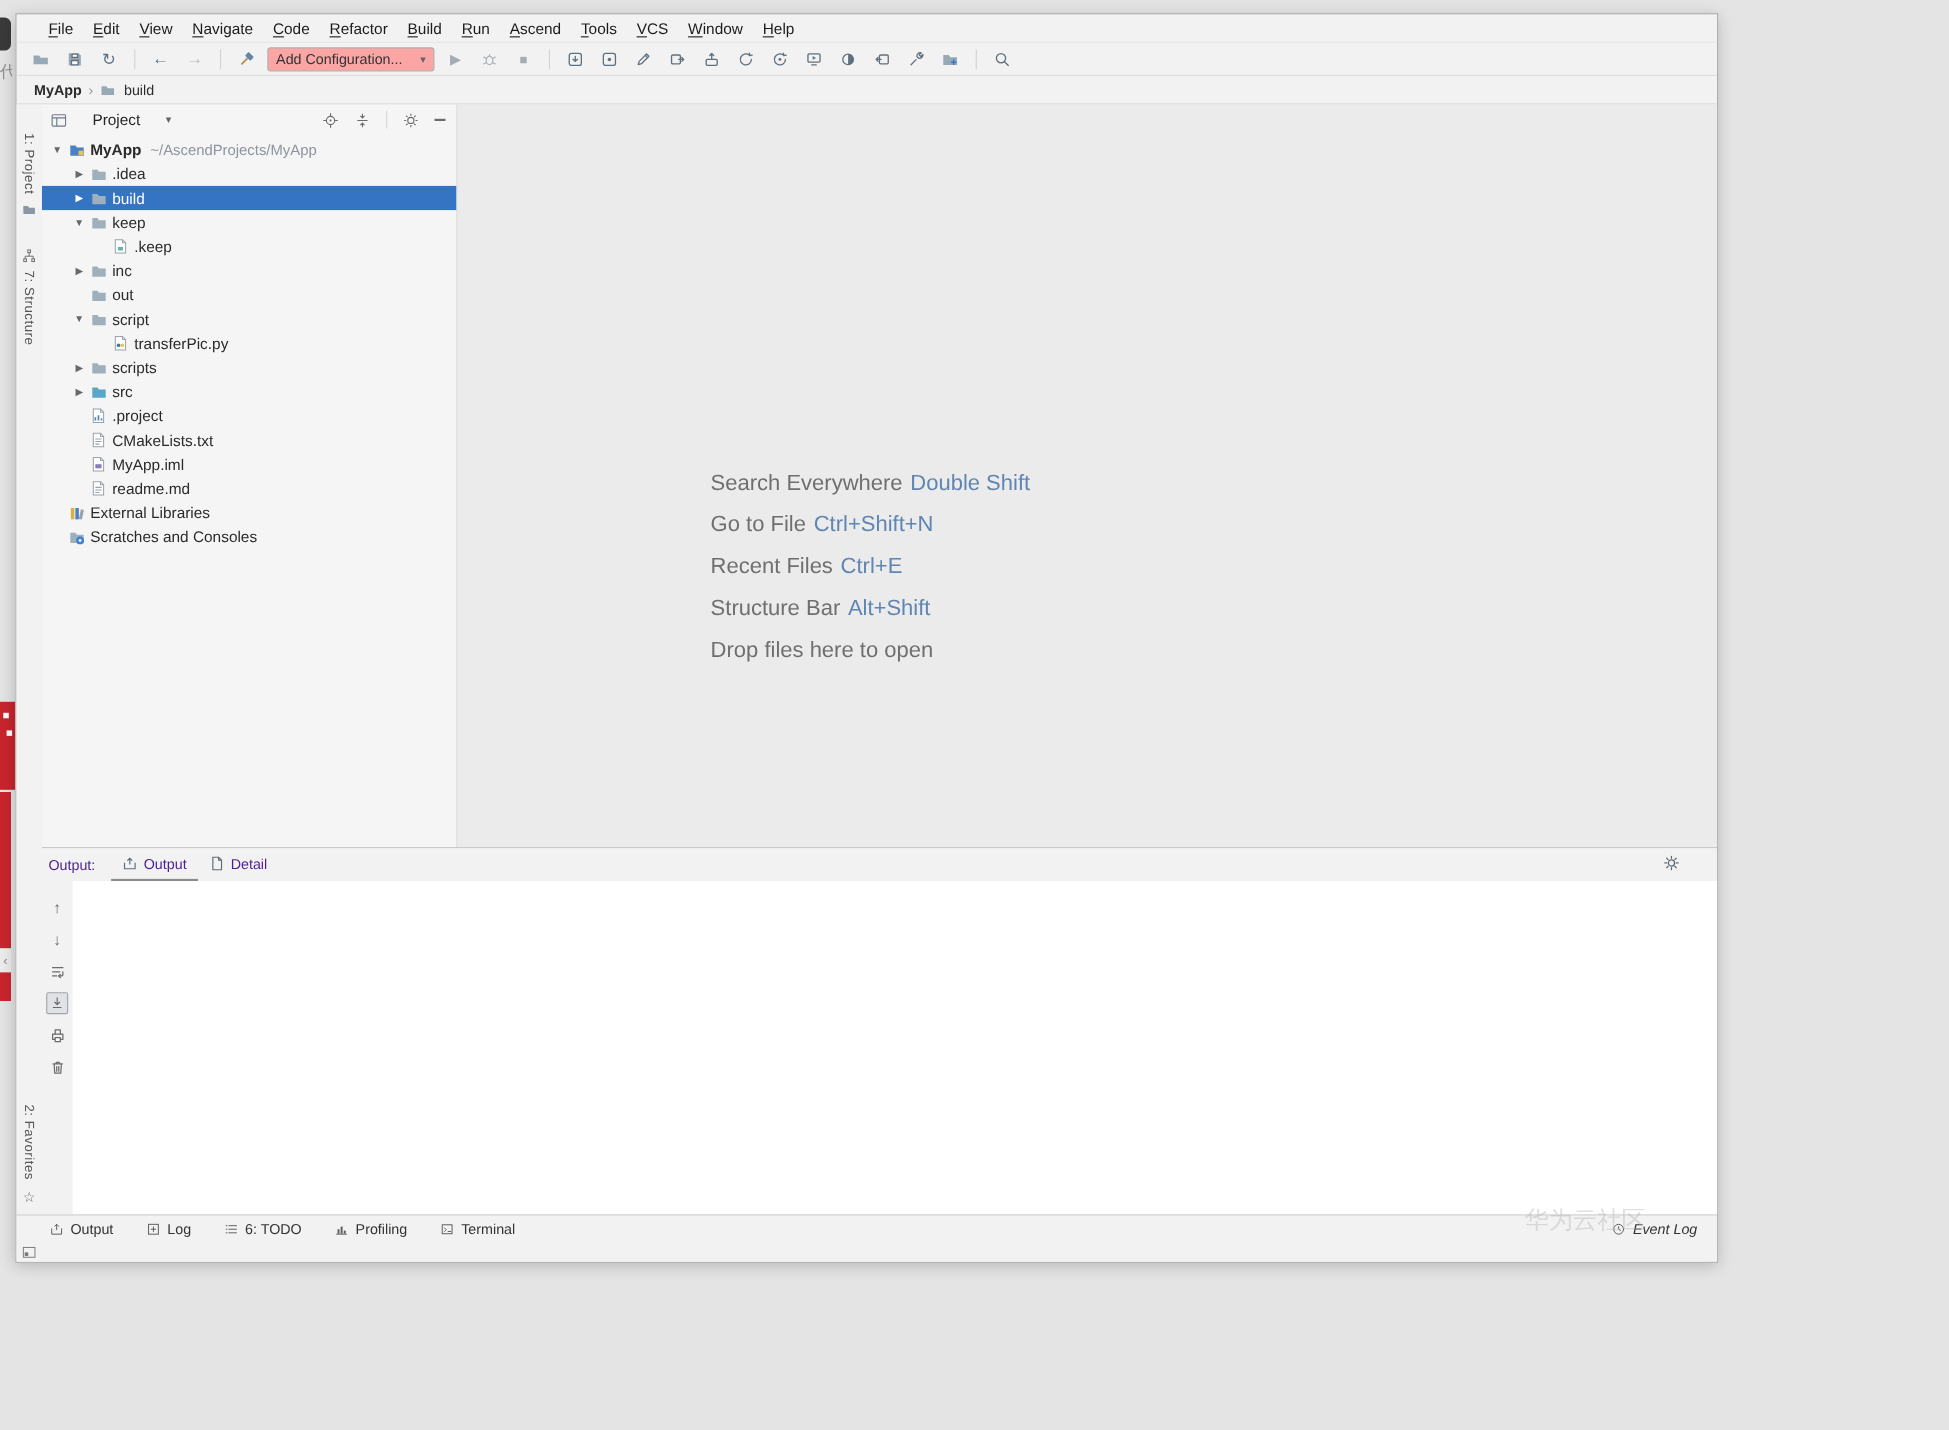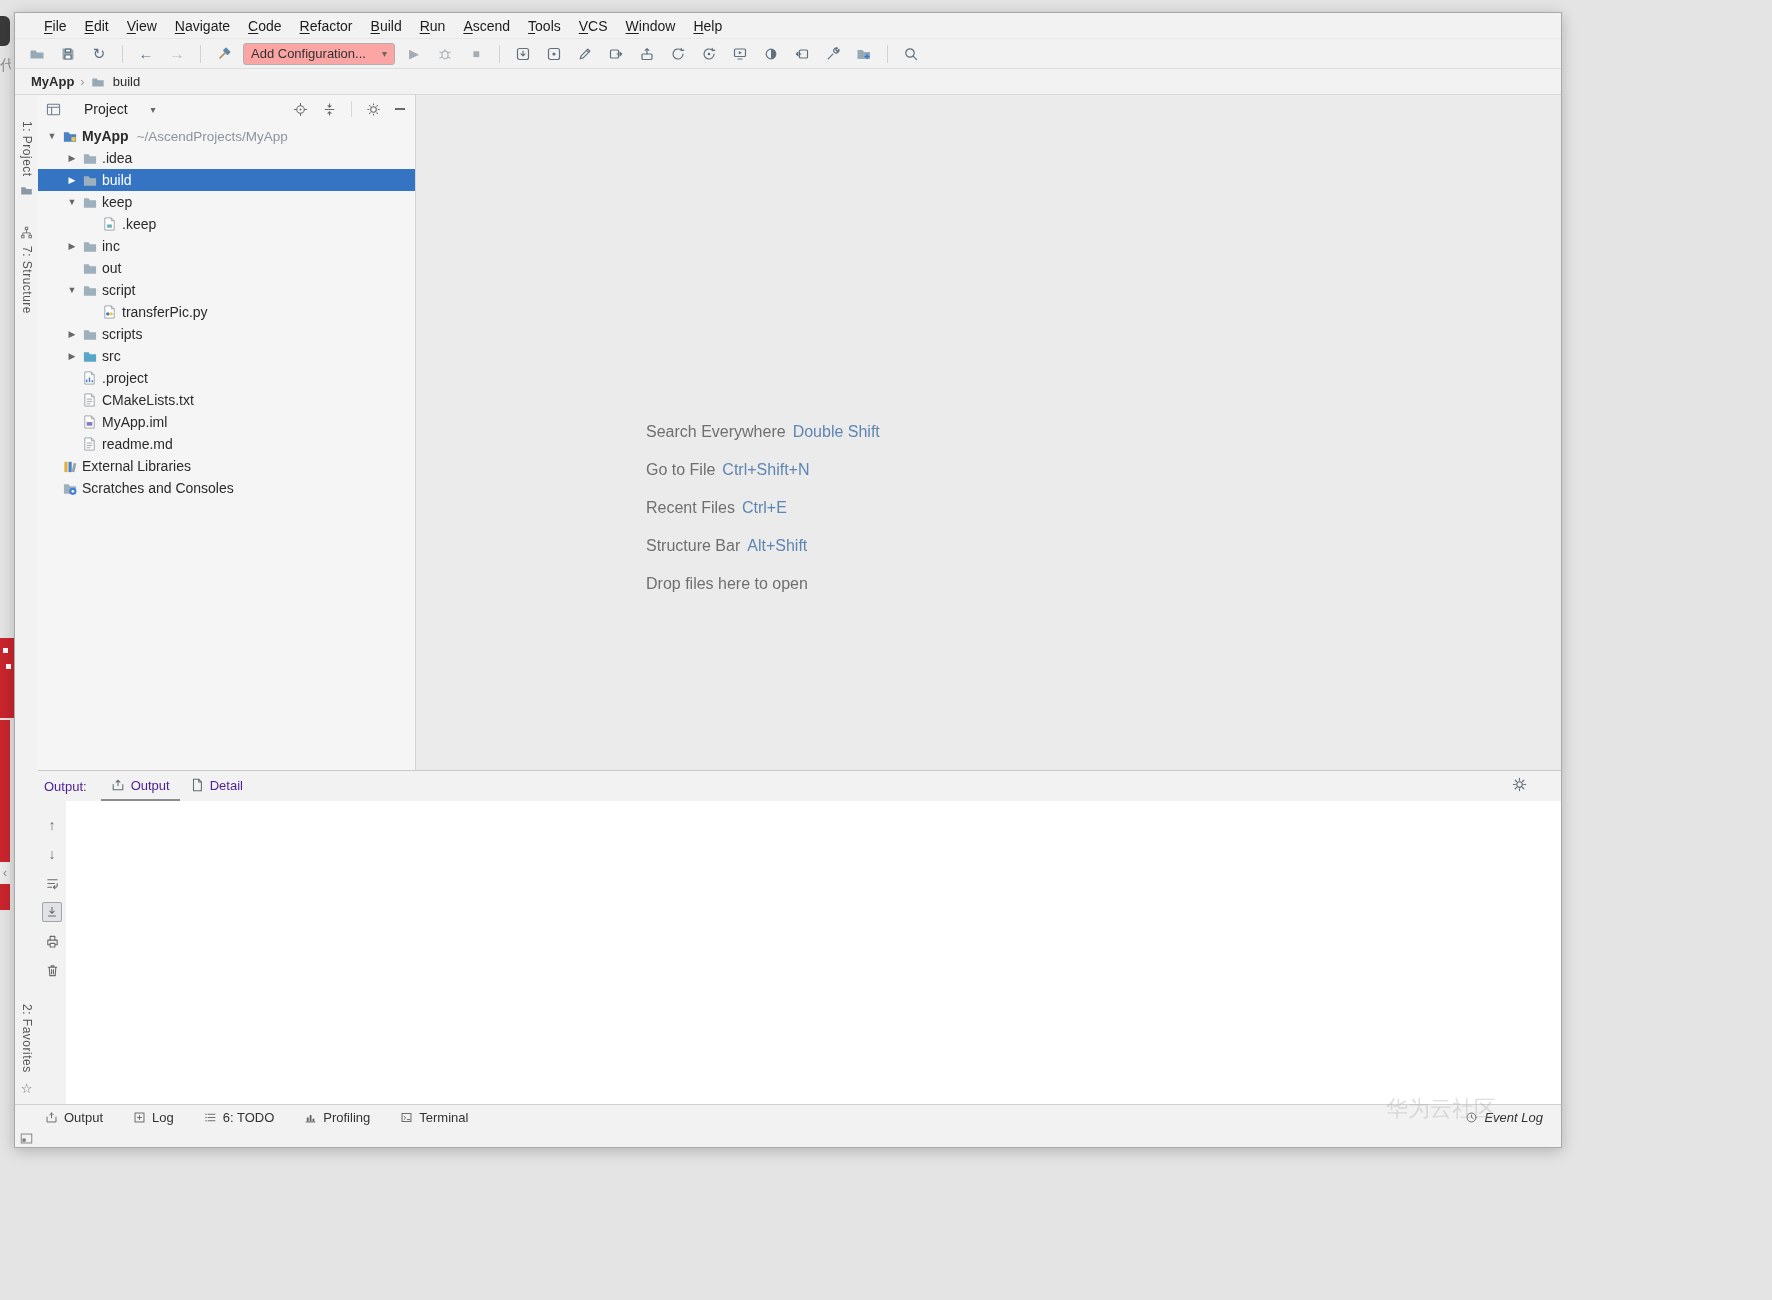--- a/index.html
+++ b/index.html
@@ -94,21 +94,21 @@
   .tree-arrow { width:20px; flex:none; text-align:center; font-size:9px; color:#686868; }
   .tree-row.sel .tree-arrow { color:#fff; }
   .ticon { width:18px; height:16px; flex:none; display:flex; align-items:center; }
   .tree-label { margin-left:2px; }
   .tree-label.bold { font-weight:bold; }
   .tree-suffix { margin-left:8px; color:#8d93a0; font-size:13.5px; }
 
   
   .editor { flex:1; background:#ebebeb; position:relative; min-width:0; }
   .hints { position:absolute; left:230px; top:318px; }
-  .hint-row { height:38px; font-size:16px; color:#6f6f6f; display:flex; gap:7px; align-items:center; }
+  .hint-row { height:38px; font-size:20px; color:#6f6f6f; display:flex; gap:7px; align-items:flex-end; }
   .hint-key { color:var(--shortcut,#5f85b2); }
 
   
   .output-panel { height:334px; flex:none; border-top:1px solid #c9c9c9; display:flex; flex-direction:column; background:#f2f2f2; }
   .out-header { height:30px; flex:none; display:flex; align-items:center; padding-left:6px; font-size:13px; color:#4c1d95; }
   .out-label { margin-right:14px; }
   .ptab { display:flex; align-items:center; gap:6px; padding:0 10px; height:100%; border-bottom:2px solid transparent; cursor:default; }
   .ptab.sel { border-bottom-color:#8c8c8c; }
   .ptab svg, .out-actions svg { stroke:#5f6a75; fill:none; stroke-width:1.2; stroke-linecap:round; }
   .out-actions { margin-left:auto; display:flex; align-items:center; gap:18px; padding-right:16px; }

